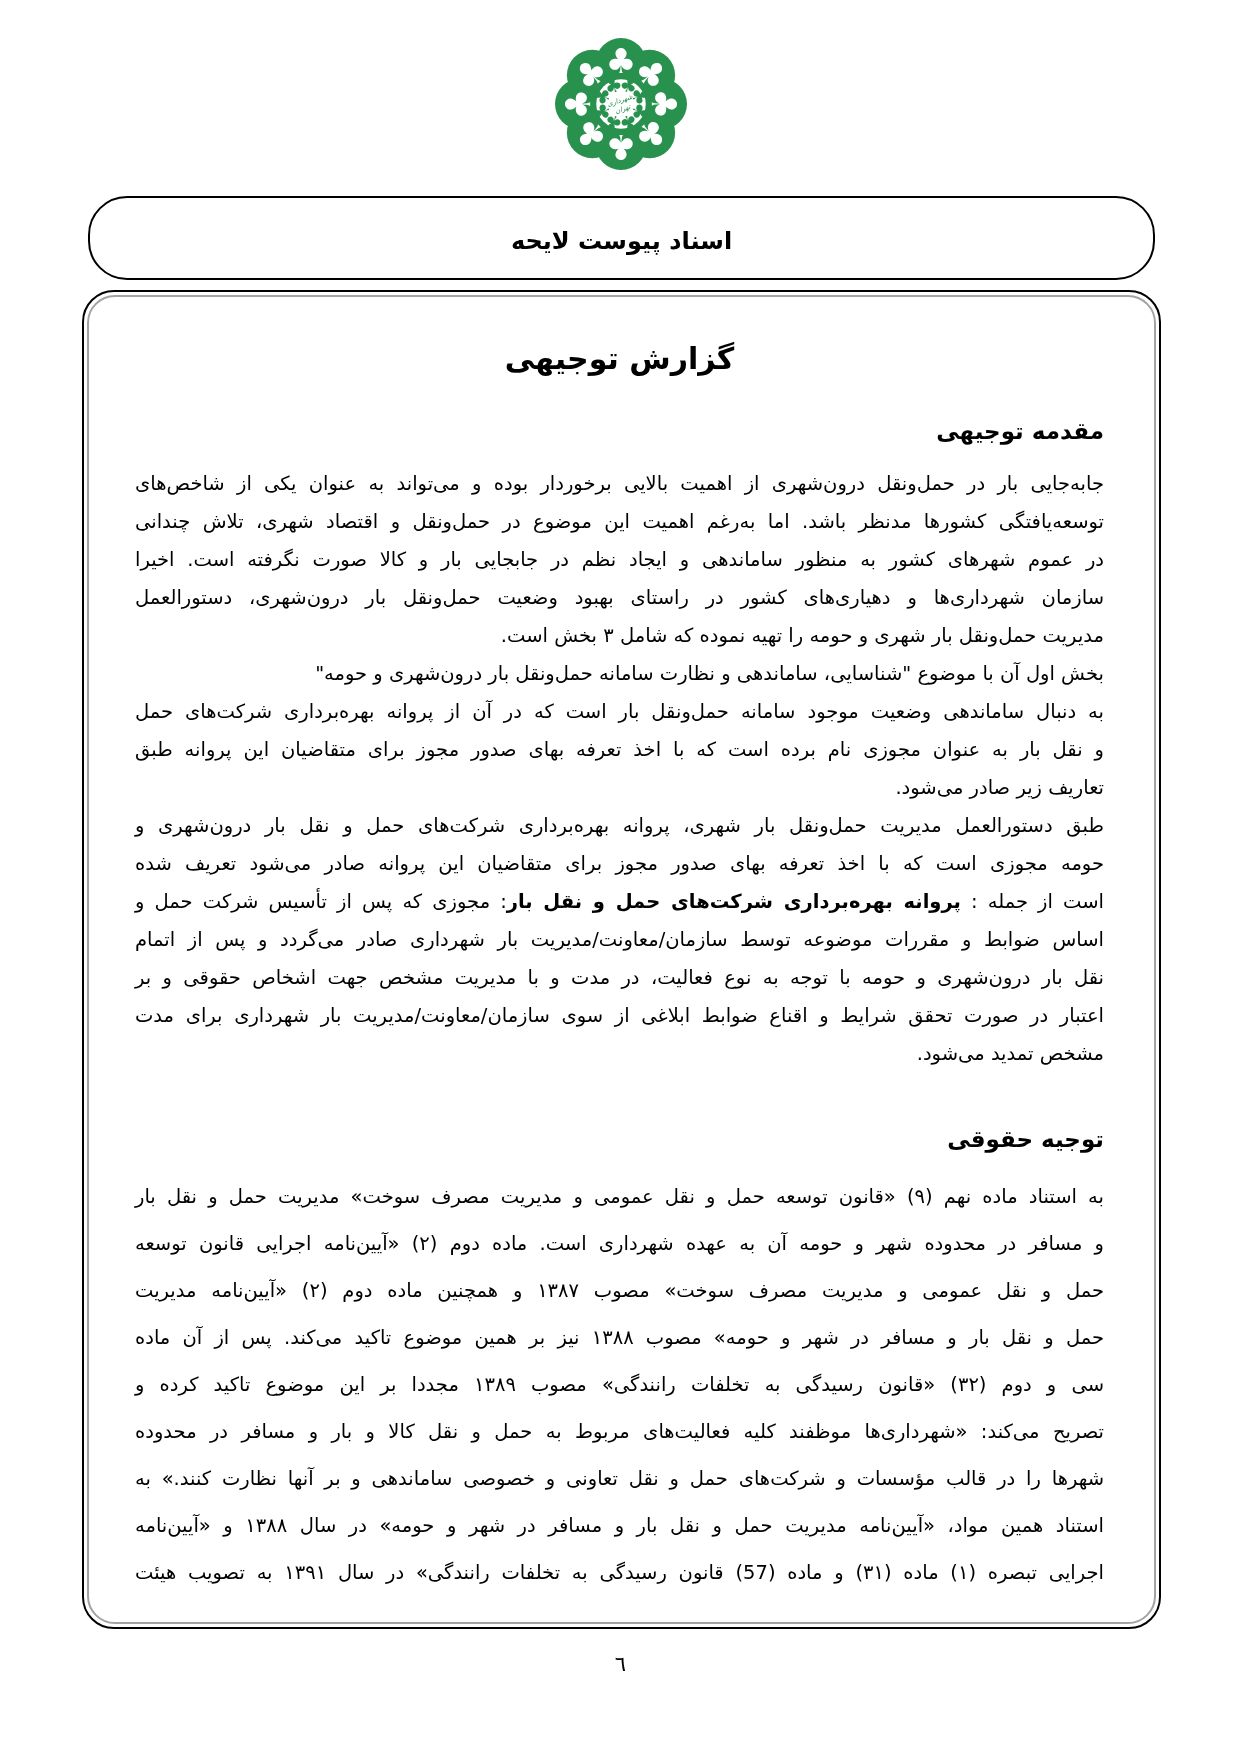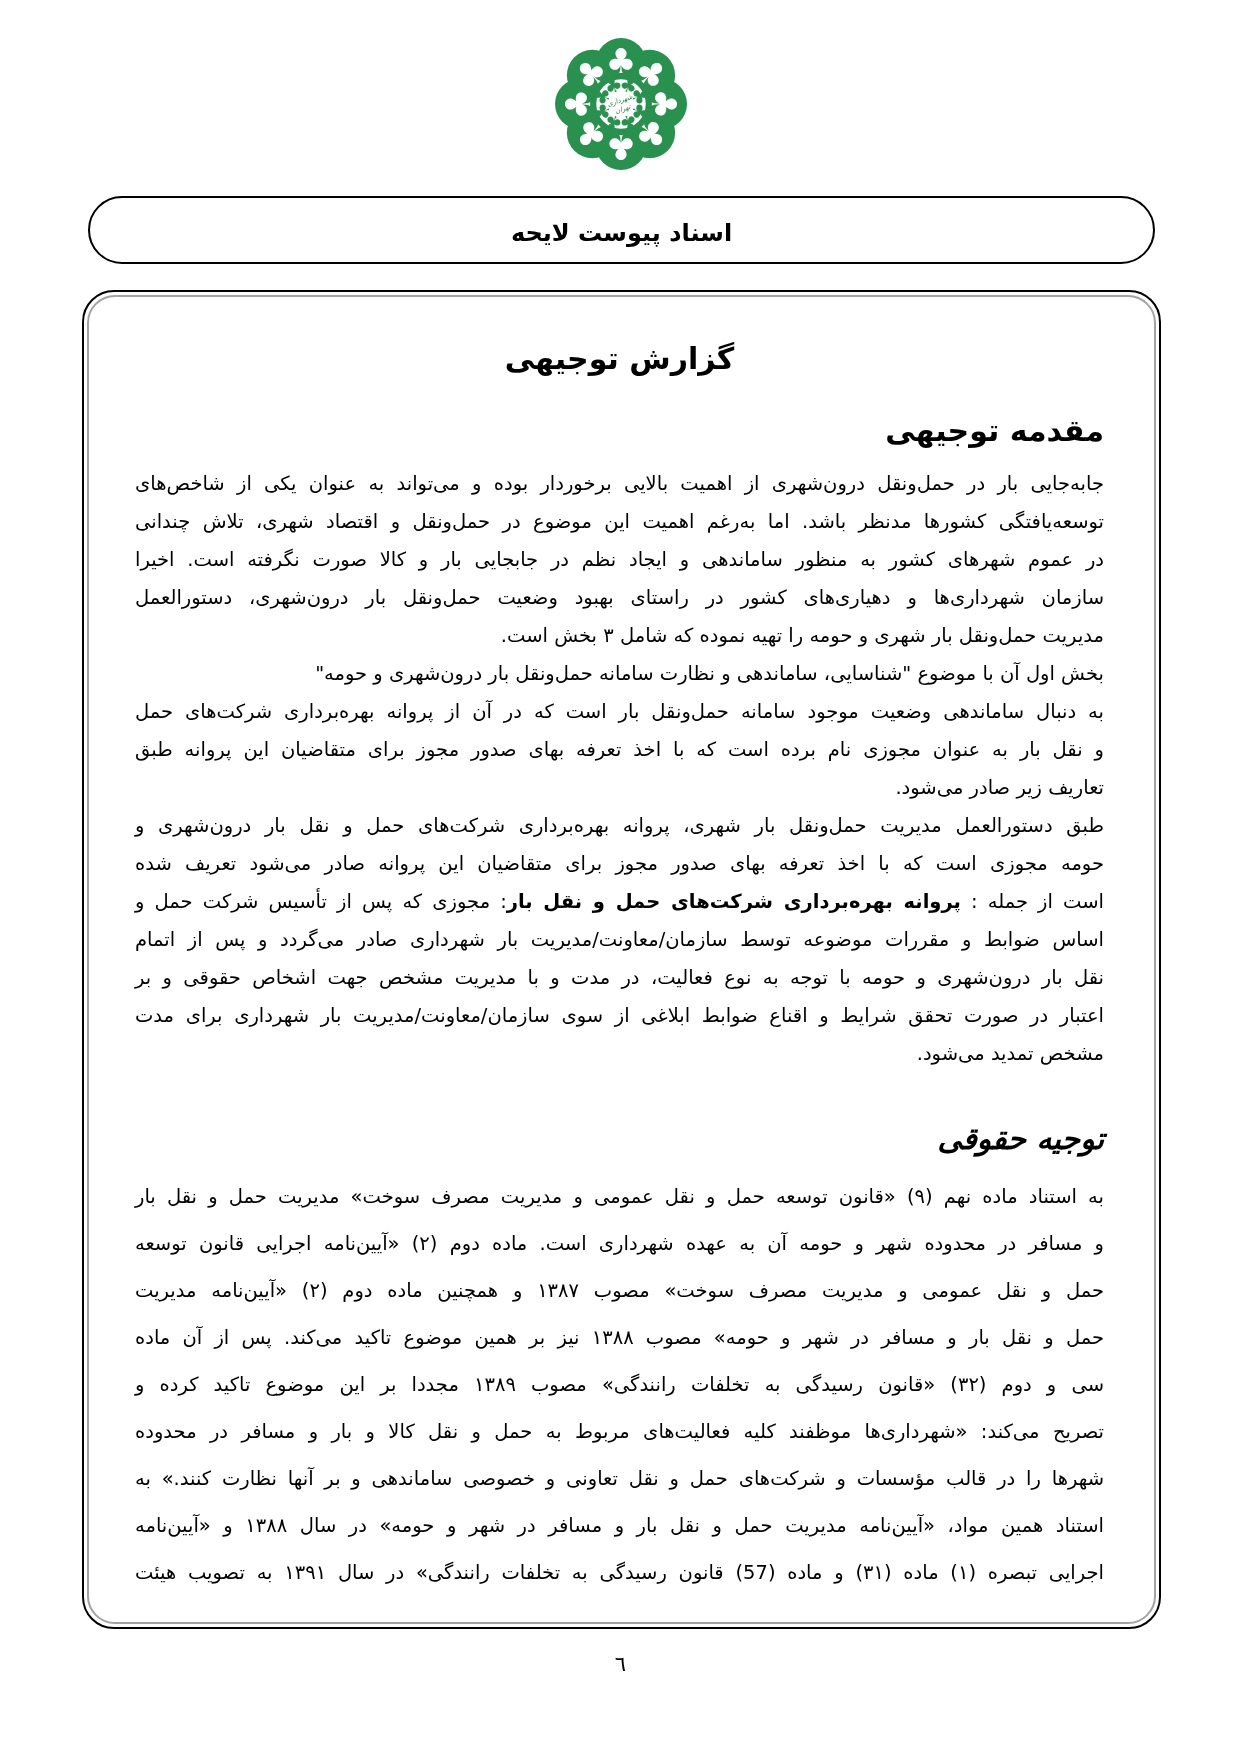--- a/index.html
+++ b/index.html
@@ -16,21 +16,21 @@
 
   
   .logo {
     position:absolute; top:28px; left:50%;
     transform:translateX(-50%);
     width:150px; height:152px;
   }
 
   
   .header-band {
-    position:absolute; top:196px; left:88px; right:86px; height:68px;
+    position:absolute; top:196px; left:88px; right:86px; height:84px;
     border:2.5px solid #000; border-radius:39px;
     box-sizing:border-box;
     display:flex; align-items:center; justify-content:center;
   }
   .header-band .band-label {
     font-weight:bold; font-size:24px; padding-top:6px;
   }
 
   
   .report-box {
@@ -44,23 +44,23 @@
     padding:40px 50px 0 46px;
     overflow:hidden;
   }
 
   .report-title {
     margin:0; text-align:center;
     font-size:30px; font-weight:bold; line-height:44px;
   }
   .section-heading {
     margin:34px 0 18px 0; text-align:right;
-    font-size:30px; font-weight:bold; line-height:32px;
+    font-size:23px; font-weight:bold; line-height:32px;
   }
-  .section-heading.legal { margin-top:50px;font-style:italic; }
+  .section-heading.legal { margin-top:50px; }
 
   .para .line {
     font-size:19.5px;
     line-height:38px;
     text-align:justify;
     text-align-last:justify;
     white-space:normal;
   }
   .para .line.short {
     text-align:right;

